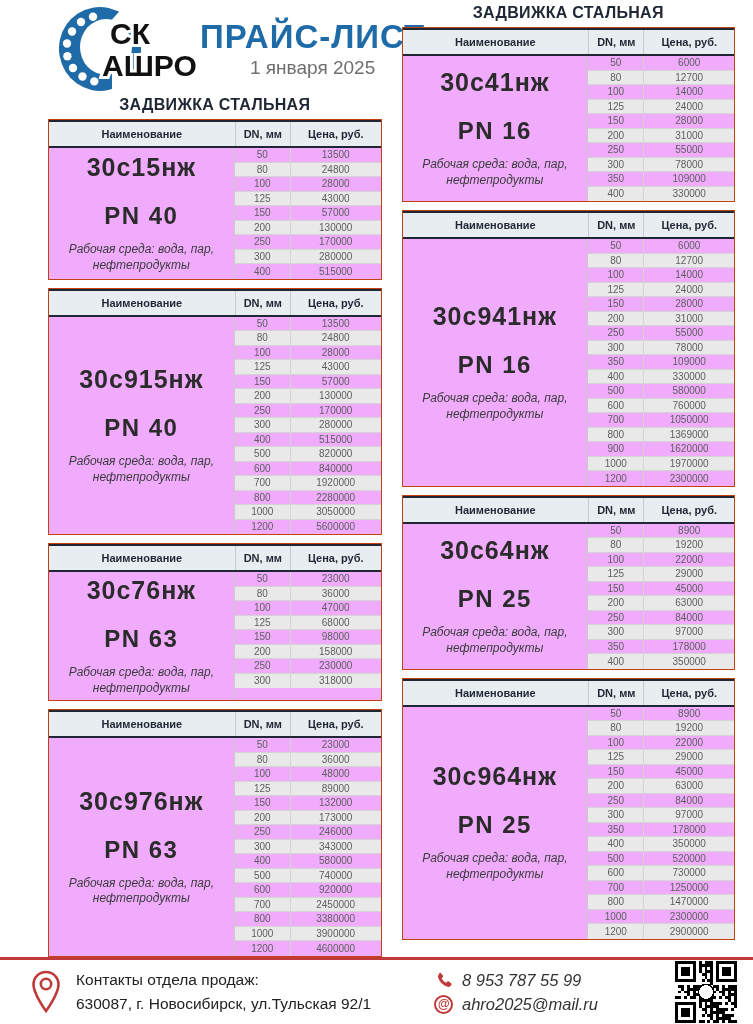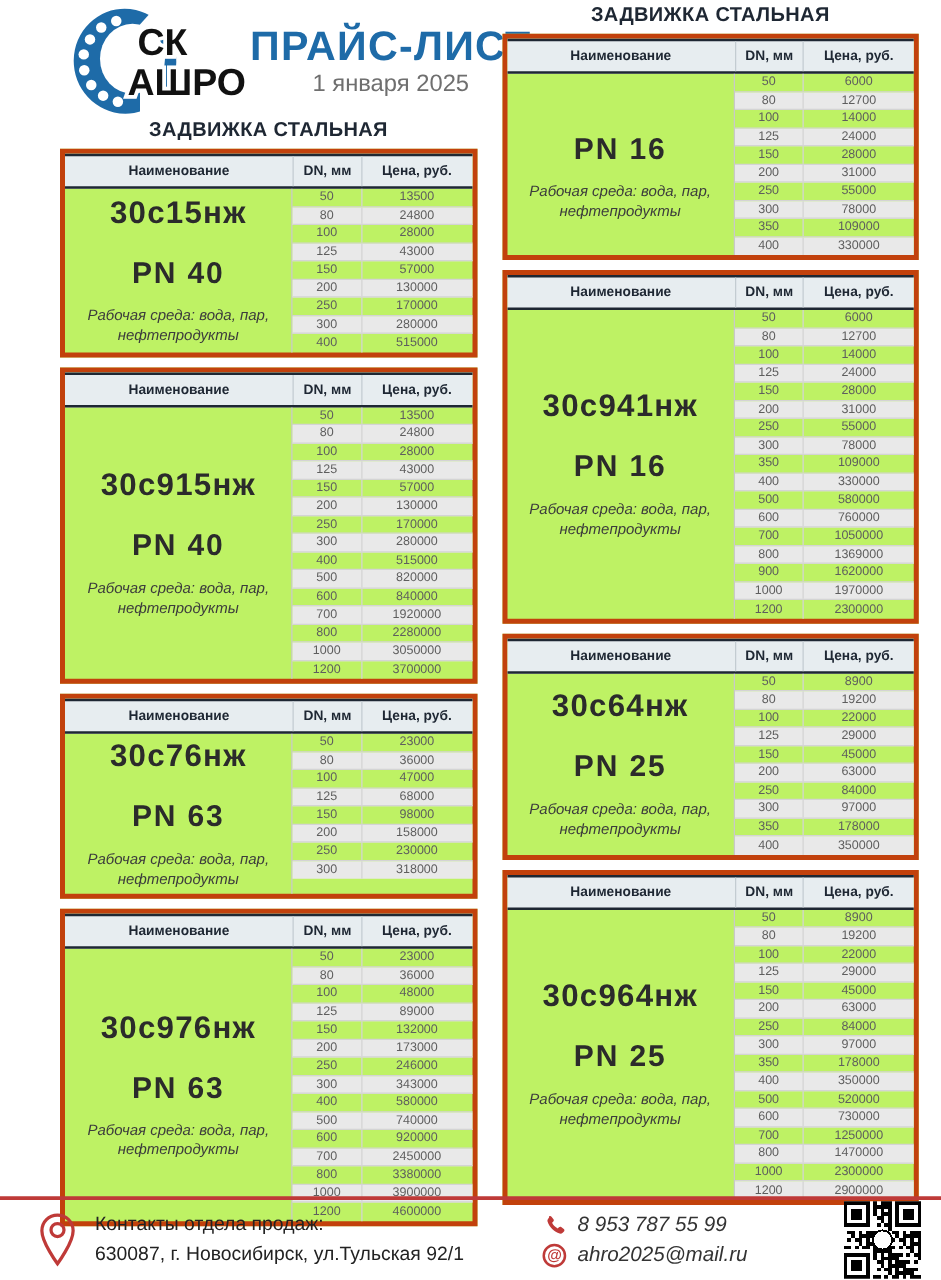--- a/index.html
+++ b/index.html
@@ -24,21 +24,21 @@
 
   .section-heading{
     font-size:16px; font-weight:bold; color:var(--navy);
     text-align:center; letter-spacing:.3px; margin-bottom:5px; margin-top:2px;
   }
   .col-right .section-heading{margin-top:0;}
 
   .tables{display:flex; flex-direction:column; gap:8px;}
 
   
-  .price-table{border:4px solid #c2410c; background:#bef264;}
+  .price-table{border:1px solid #c2410c; background:#f0abfc;}
   .t-head{
     display:flex; align-items:stretch; background:var(--header-bg);
     border-top:2px solid var(--navy); border-bottom:2px solid var(--navy); height:28px;
   }
   .th{font-size:11px; font-weight:bold; color:var(--navy);
       display:flex; align-items:center; justify-content:center;}
   .th-name{flex:0 0 56%;}
   .th-dn{flex:0 0 17%; border-left:1px solid #c3ccd1; border-right:1px solid #c3ccd1;}
   .th-price{flex:1;}
   .t-body{display:flex; align-items:stretch;}
@@ -227,21 +227,21 @@
                 <div class="row">
                   <div class="cell cell-dn">800</div>
                   <div class="cell cell-price">2280000</div>
                 </div>
                 <div class="row">
                   <div class="cell cell-dn">1000</div>
                   <div class="cell cell-price">3050000</div>
                 </div>
                 <div class="row">
                   <div class="cell cell-dn">1200</div>
-                  <div class="cell cell-price">3700000</div>
+                  <div class="cell cell-price">5600000</div>
                 </div>
               </div>
     </div>
   </section>
 
   <section class="price-table">
     <div class="t-head">
       <div class="th th-name">Наименование</div>
       <div class="th th-dn">DN, мм</div>
       <div class="th th-price">Цена, руб.</div>
@@ -372,20 +372,21 @@
       <h2 class="section-heading">ЗАДВИЖКА СТАЛЬНАЯ</h2>
       <div class="tables">
   <section class="price-table">
     <div class="t-head">
       <div class="th th-name">Наименование</div>
       <div class="th th-dn">DN, мм</div>
       <div class="th th-price">Цена, руб.</div>
     </div>
     <div class="t-body">
       <div class="name-cell">
+        <div class="product-name">30с41нж</div>
         <div class="product-pn">PN 16</div>
         <div class="product-medium">Рабочая среда: вода, пар, нефтепродукты</div>
       </div>
       <div class="rows">
                 <div class="row">
                   <div class="cell cell-dn">50</div>
                   <div class="cell cell-price">6000</div>
                 </div>
                 <div class="row">
                   <div class="cell cell-dn">80</div>

